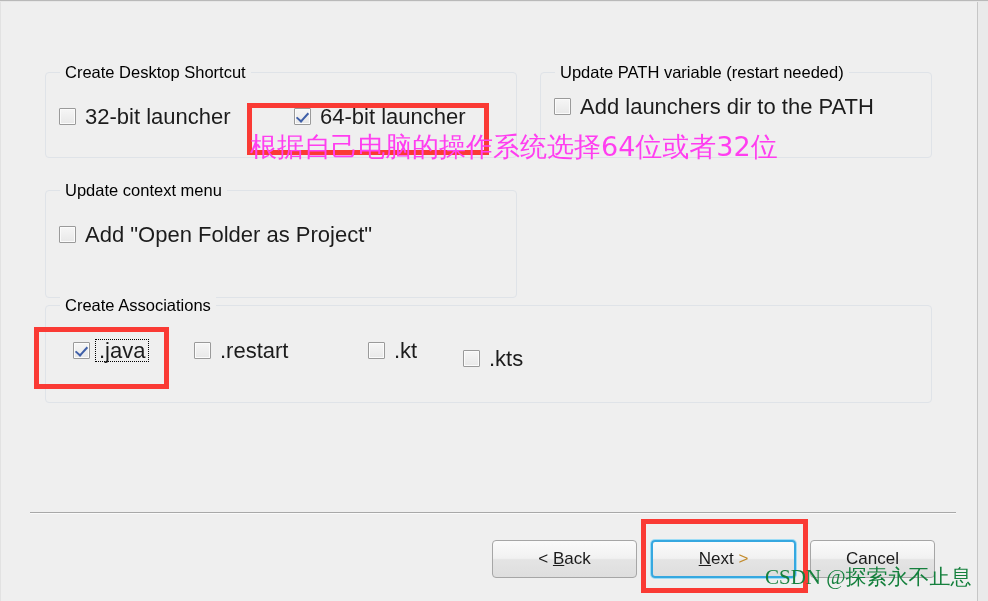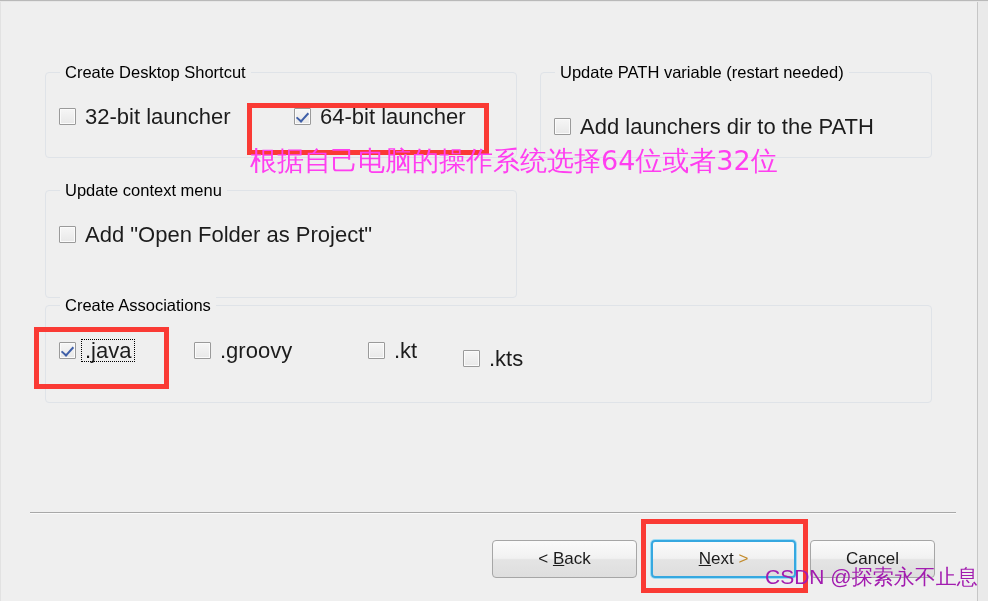--- a/index.html
+++ b/index.html
@@ -158,23 +158,23 @@
     box-shadow: 0 0 0 1px #9ddcf5;
     align-items: center;
   }
   .btn .mn { text-decoration: underline; }
   .btn .chev { color: #c28a2a; }
 
   
   .watermark {
     position: absolute;
     font-size: 21px;
-    color: #a21caf;
-    white-space: nowrap;
-    font-family: Liberation Sans, sans-serif;
+    color: #15803d;
+    white-space: nowrap;
+    font-family: Liberation Serif, serif;
     line-height: 24px;
   }
 </style>
 </head>
 <body>
 
 <div id="installer-window">
 
   <div class="edge-top"></div>
   <div class="edge-left"></div>
@@ -191,66 +191,66 @@
 
     <div class="cbrow" style="left:220px; top:34px;margin-left:28px;">
       <span class="cbox checked"></span>
       <span class="cblabel">64-bit launcher</span>
     </div>
   </div>
 
   <div class="groupbox" style="left:540px; top:72px; width:392px; height:86px;">
     <div class="gb-title">Update PATH variable (restart needed)</div>
 
-    <div class="cbrow" style="left:13px; top:44px;text-align:center;">
+    <div class="cbrow" style="left:13px; top:24px;text-align:center;">
       <span class="cbox"></span>
       <span class="cblabel">Add launchers dir to the PATH</span>
     </div>
   </div>
 
   <div class="groupbox" style="left:45px; top:190px; width:472px; height:108px;">
     <div class="gb-title">Update context menu</div>
 
     <div class="cbrow" style="left:13px; top:34px;">
       <span class="cbox"></span>
       <span class="cblabel">Add "Open Folder as Project"</span>
     </div>
   </div>
 
   <div class="groupbox" style="left:45px; top:305px; width:887px; height:98px;text-decoration:underline;">
     <div class="gb-title">Create Associations</div>
 
-    <div class="cbrow" style="left:13px; top:35px;align-items:center;">
+    <div class="cbrow" style="left:27px; top:35px;align-items:center;">
       <span class="cbox checked"></span>
       <span class="cblabel focused">.java</span>
     </div>
 
     <div class="cbrow" style="left:148px; top:35px;">
       <span class="cbox"></span>
-      <span class="cblabel">.groovy</span>
+      <span class="cblabel">.restart</span>
     </div>
 
     <div class="cbrow" style="left:322px; top:35px;">
       <span class="cbox"></span>
       <span class="cblabel">.kt</span>
     </div>
 
     <div class="cbrow" style="left:417px; top:35px;margin-top:8px;">
       <span class="cbox"></span>
       <span class="cblabel">.kts</span>
     </div>
   </div>
 
   <div class="redbox" style="left:247px; top:103px; width:242px; height:52px;"></div>
 
   <div class="redbox" style="left:34px; top:327px; width:135px; height:62px;"></div>
 
   <div class="redbox" style="left:641px; top:519px; width:167px; height:74px;"></div>
 
-  <div class="pink-note" style="left:250px; top:146px;">根据自己电脑的操作系统选择64位或者32位</div>
+  <div class="pink-note" style="left:250px; top:132px;">根据自己电脑的操作系统选择64位或者32位</div>
 
   <div class="hr-sep"></div>
 
   <div class="btn" style="left:492px; top:540px; width:145px; height:38px;">
     <span>&lt;&nbsp;<span class="mn">B</span>ack</span>
   </div>
 
   <div class="btn focus" style="left:651px; top:540px; width:145px; height:38px;">
     <span><span class="mn">N</span>ext&nbsp;<span class="chev">&gt;</span></span>
   </div>

